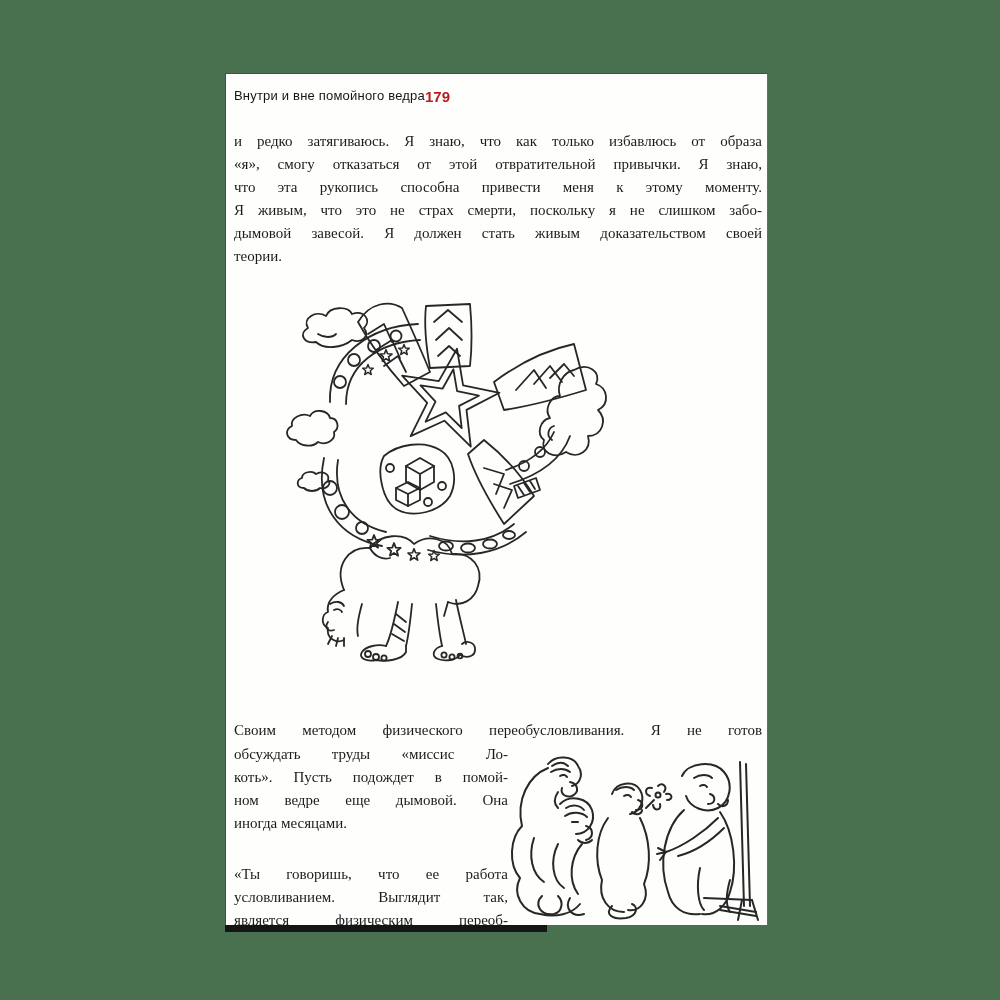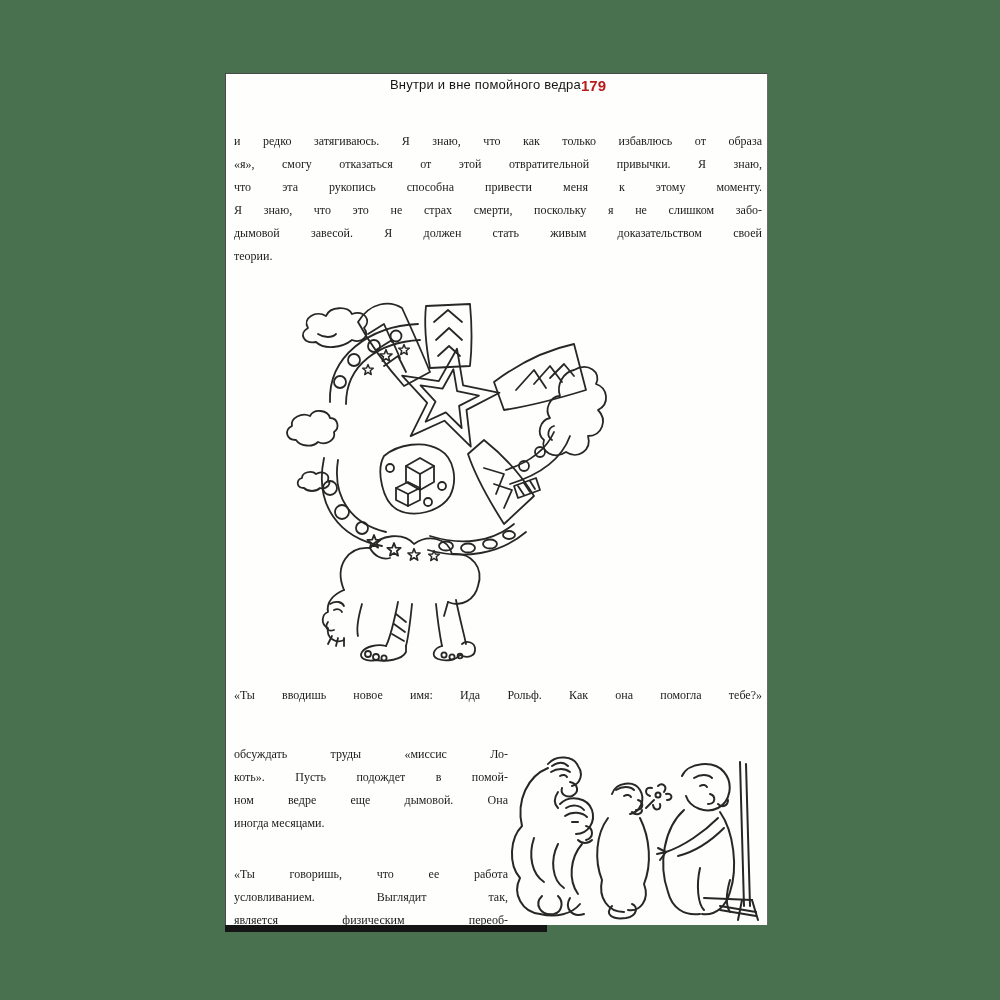--- a/index.html
+++ b/index.html
@@ -7,27 +7,27 @@
     width:1000px;height:1000px;position:relative;overflow:hidden;
     background:#49714F;
     font-family:"Liberation Serif","DejaVu Serif",serif;
   }
   .paper{
     position:absolute;left:225px;top:73px;width:543px;height:852px;
     background:#FEFEFD;box-sizing:border-box;
     border-top:1px solid #4a4a4a;border-left:1px solid #4a4a4a;border-right:1px solid #6a6a6a;
   }
   .header-row{
-    position:absolute;left:8px;right:5px;top:3px;height:16px;
+    position:absolute;left:8px;right:5px;top:14px;height:16px;
     font-family:"Liberation Sans","DejaVu Sans",sans-serif;
-    display:flex;justify-content:center;align-items:flex-start;
+    display:flex;justify-content:flex-start;align-items:flex-start;
   }
   .running-head{font-size:13px;color:#161616;letter-spacing:.2px;}
   .page-num{font-size:15px;font-weight:bold;color:#b91c1c;}
-  .body-text{position:absolute;color:#1b1b1b;font-size:12px;line-height:23px;}
+  .body-text{position:absolute;color:#1b1b1b;font-size:15px;line-height:23px;}
   .tline{text-align:justify;text-align-last:justify;white-space:normal;}
   .tline.last{text-align-last:left;}
   .p1{left:8px;top:56px;width:528px;}
   .quote{left:8px;top:610px;width:528px;}
   .p2intro{left:8px;top:645px;width:528px;}
   .p2col{left:8px;top:669px;width:274px;}
   .p3col{left:8px;top:789px;width:274px;}
   .illus1{position:absolute;left:52px;top:224px;}
   .illus2{position:absolute;left:278px;top:674px;}
   .bottom-bar{
@@ -45,21 +45,21 @@
 
     <div class="header-row">
       <span class="running-head">Внутри и вне помойного ведра</span>
       <span class="page-num">179</span>
     </div>
 
     <div class="body-text p1">
       <div class="tline">и редко затягиваюсь. Я знаю, что как только избавлюсь от образа</div>
       <div class="tline">«я», смогу отказаться от этой отвратительной привычки. Я знаю,</div>
       <div class="tline">что эта рукопись способна привести меня к этому моменту.</div>
-      <div class="tline">Я знаю, что это не страх смерти, поскольку я не слишком забо-</div>
+      <div class="tline">Я живым, что это не страх смерти, поскольку я не слишком забо-</div>
       <div class="tline">дымовой завесой. Я должен стать живым доказательством своей</div>
       <div class="tline last">теории.</div>
     </div>
 
     <svg class="illus1" width="330" height="375" viewBox="0 0 330 375">
       <defs>
         <path id="st" d="M0,-7 L1.76,-2.43 L6.66,-2.16 L2.85,0.93 L4.11,5.66 L0,3 L-4.11,5.66 L-2.85,0.93 L-6.66,-2.16 L-1.76,-2.43 Z"></path>
       </defs>
       <g stroke-width="1.8">
 
@@ -161,22 +161,22 @@
         <circle cx="90" cy="356" r="3"></circle>
         <circle cx="98" cy="359" r="3"></circle>
         <circle cx="106" cy="360" r="2.6"></circle>
         <path d="M164,348 C156,350 152,358 160,361 C168,364 178,362 182,357 C190,361 198,358 197,350 C196,344 188,342 184,346"></path>
         <circle cx="166" cy="357" r="2.6"></circle>
         <circle cx="174" cy="359" r="2.6"></circle>
         <circle cx="182" cy="358" r="2.4"></circle>
       </g>
     </svg>
 
-    <div class="body-text quote tline">«Ты вводишь новое имя: Ида Рольф. Как она помогла тебе?»</div>
-
+
+    <div class="body-text p2intro tline">Своим методом физического переобусловливания. Я не готов</div>
 
     <div class="body-text p2col">
       <div class="tline">обсуждать труды «миссис Ло-</div>
       <div class="tline">коть». Пусть подождет в помой-</div>
       <div class="tline">ном ведре еще дымовой. Она</div>
       <div class="tline last">иногда месяцами.</div>
     </div>
 
     <div class="body-text p3col">
       <div class="tline">«Ты говоришь, что ее работа</div>

